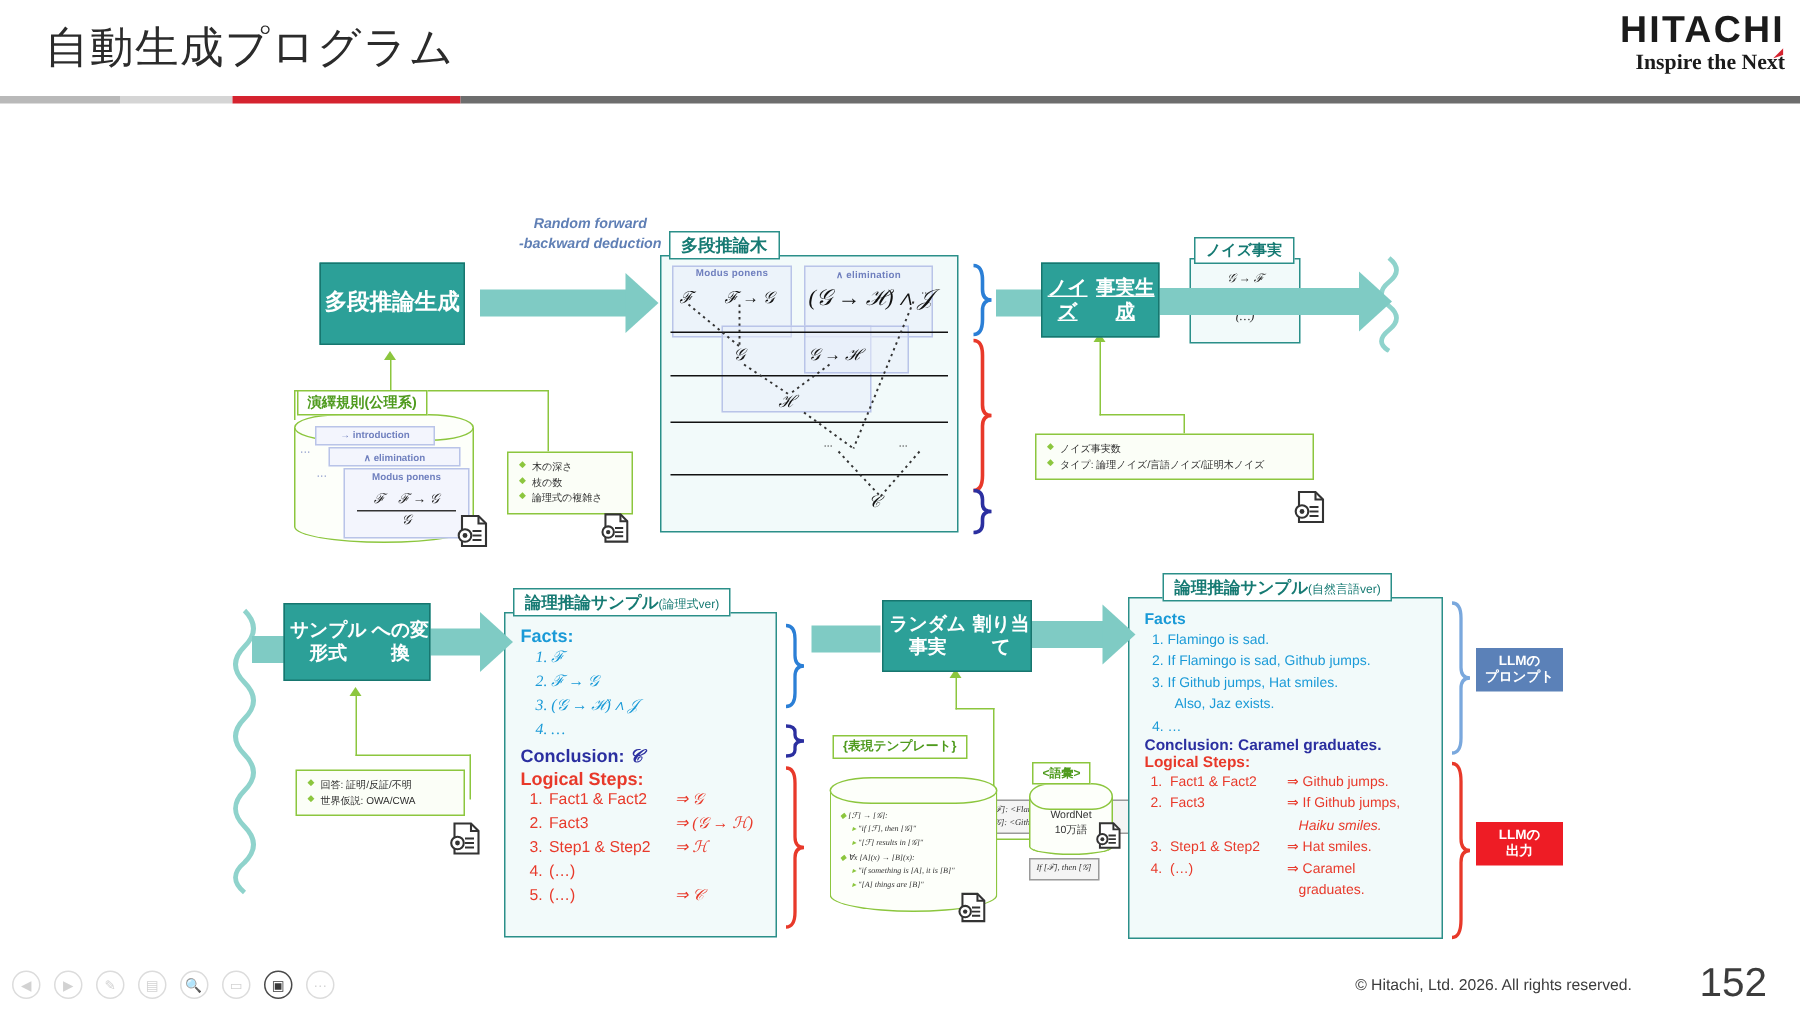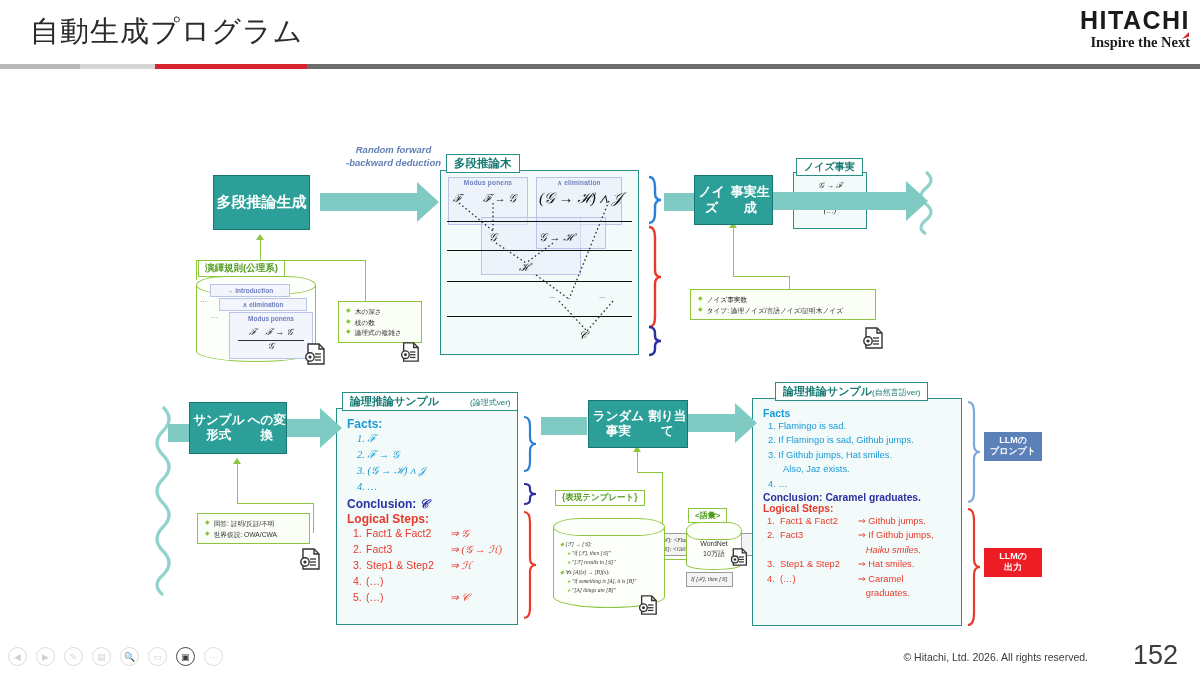--- a/index.html
+++ b/index.html
@@ -289,21 +289,21 @@
   <div class="brk" style="left:646px; top:255px;">
     <svg width="16" height="32">
         <path d="M3 2 q6 0 6 6 v3 q0 5 6 5 q-6 0 -6 5 v3 q0 6 -6 6" fill="none" stroke="#2b2fa0" stroke-width="2.4"></path>
       </svg>
   </div>
 
   <div class="arrow abs" style="left:664px; top:120px; width:46px; height:28px;">
     <div class="shaft" style="left:0; top:3px; width:40px; height:18px;"></div>
   </div>
 
-  <div class="proc abs" style="left:694px; top:105px; width:79px; height:50px; font-size:13px;">
+  <div class="proc abs" style="left:694px; top:105px; width:79px; height:50px; font-size:13px;text-decoration:underline;">
     <div>ノイズ</div>
     <div>事実生成</div>
   </div>
 
   <div class="arrow abs" style="left:773px; top:112px; width:156px; height:40px;">
     <div class="shaft" style="left:0; top:10px; width:134px; height:18px;"></div>
     <div class="head" style="left:133px; top:-1px;"></div>
   </div>
 
   <div class="tbox abs" style="left:793px; top:102px; width:74px; height:57px;">
@@ -418,21 +418,21 @@
           <span class="mono-i"></span>
         </div>
       <div style="display:flex;">
           <span style="width:13px;">5.</span>
           <span style="width:84px;">(…)</span>
           <span class="mono-i">⇒ 𝒞</span>
         </div>
     </div>
   </div>
   <div class="tbox-title" style="left:342px; top:322px; font-size:11px;">
-    <span>論理推論サンプル</span><span style="font-size:8px; font-weight:normal;padding-left:31px;">(論理式ver)</span>
+    <span>論理推論サンプル</span><span style="font-size:8px; font-weight:normal;">(論理式ver)</span>
   </div>
 
   <div class="brk" style="left:522px; top:345px;">
     <svg width="14" height="62">
         <path d="M2 2 q6 0 6 9 v11 q0 7 6 7 q-6 0 -6 7 v11 q0 9 -6 9" fill="none" stroke="#2b7fd6" stroke-width="2.2"></path>
       </svg>
   </div>
   <div class="brk" style="left:522px; top:412px;">
     <svg width="14" height="24">
         <path d="M2 2 q6 0 6 4 v2 q0 4 6 4 q-6 0 -6 4 v2 q0 4 -6 4" fill="none" stroke="#2b2fa0" stroke-width="2.2"></path>

